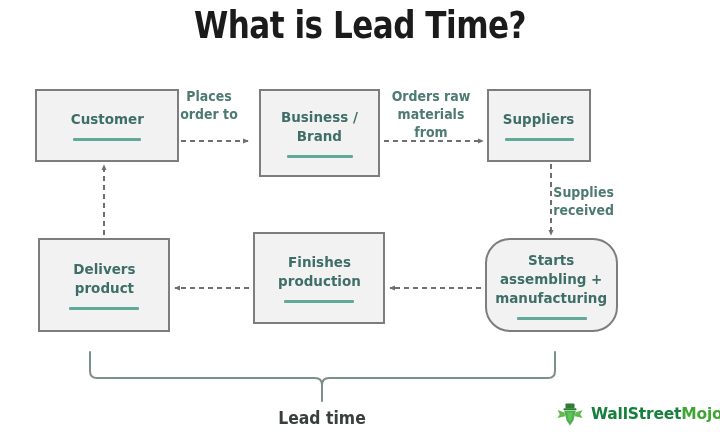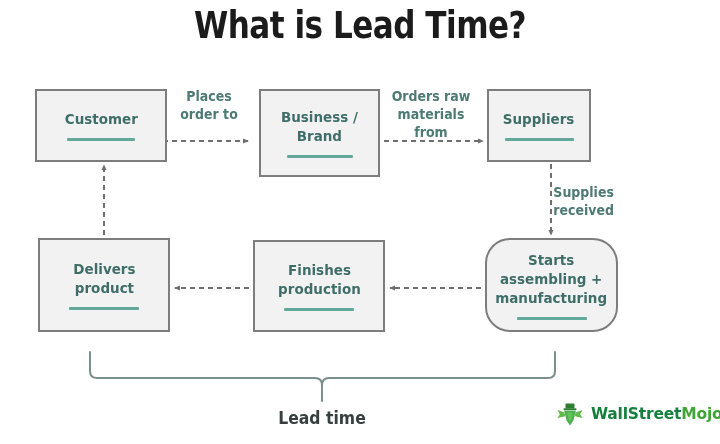--- a/index.html
+++ b/index.html
@@ -143,21 +143,21 @@
       <line x1="249" y1="288" x2="175" y2="288" marker-end="url(#ah)"></line>
 
       <line x1="104" y1="235" x2="104" y2="165" marker-end="url(#ah)"></line>
     </g>
 
     <path d="M90,352 L90,371 Q90,378 97,378 L315,378 Q322,378 322,385
              L322,385 Q322,378 329,378 L548,378 Q555,378 555,371 L555,352" stroke="#7d8f8c" stroke-width="2" fill="none" stroke-linecap="round" stroke-linejoin="round"></path>
     <line x1="322" y1="385" x2="322" y2="401" stroke="#7d8f8c" stroke-width="2" stroke-linecap="round"></line>
   </svg>
 
-  <div class="node" style="left:35px; top:89px; width:132px; height:73px;">
+  <div class="node" style="left:35px; top:89px; width:144px; height:73px;">
     <div class="node-label">Customer</div>
     <div class="node-rule" style="width:68px;"></div>
   </div>
 
   <div class="node" style="left:259px; top:89px; width:121px; height:88px;">
     <div class="node-label">Business /
 Brand</div>
     <div class="node-rule" style="width:66px;"></div>
   </div>
 
@@ -166,21 +166,21 @@
     <div class="node-rule" style="width:69px;"></div>
   </div>
 
   <div class="node" style="left:485px; top:238px; width:133px; height:94px;border-radius:25px;">
     <div class="node-label">Starts
 assembling +
 manufacturing</div>
     <div class="node-rule" style="width:70px;"></div>
   </div>
 
-  <div class="node" style="left:253px; top:240px; width:132px; height:92px;">
+  <div class="node" style="left:253px; top:232px; width:132px; height:92px;">
     <div class="node-label">Finishes
 production</div>
     <div class="node-rule" style="width:70px;"></div>
   </div>
 
   <div class="node" style="left:38px; top:238px; width:132px; height:94px;">
     <div class="node-label">Delivers
 product</div>
     <div class="node-rule" style="width:70px;"></div>
   </div>

